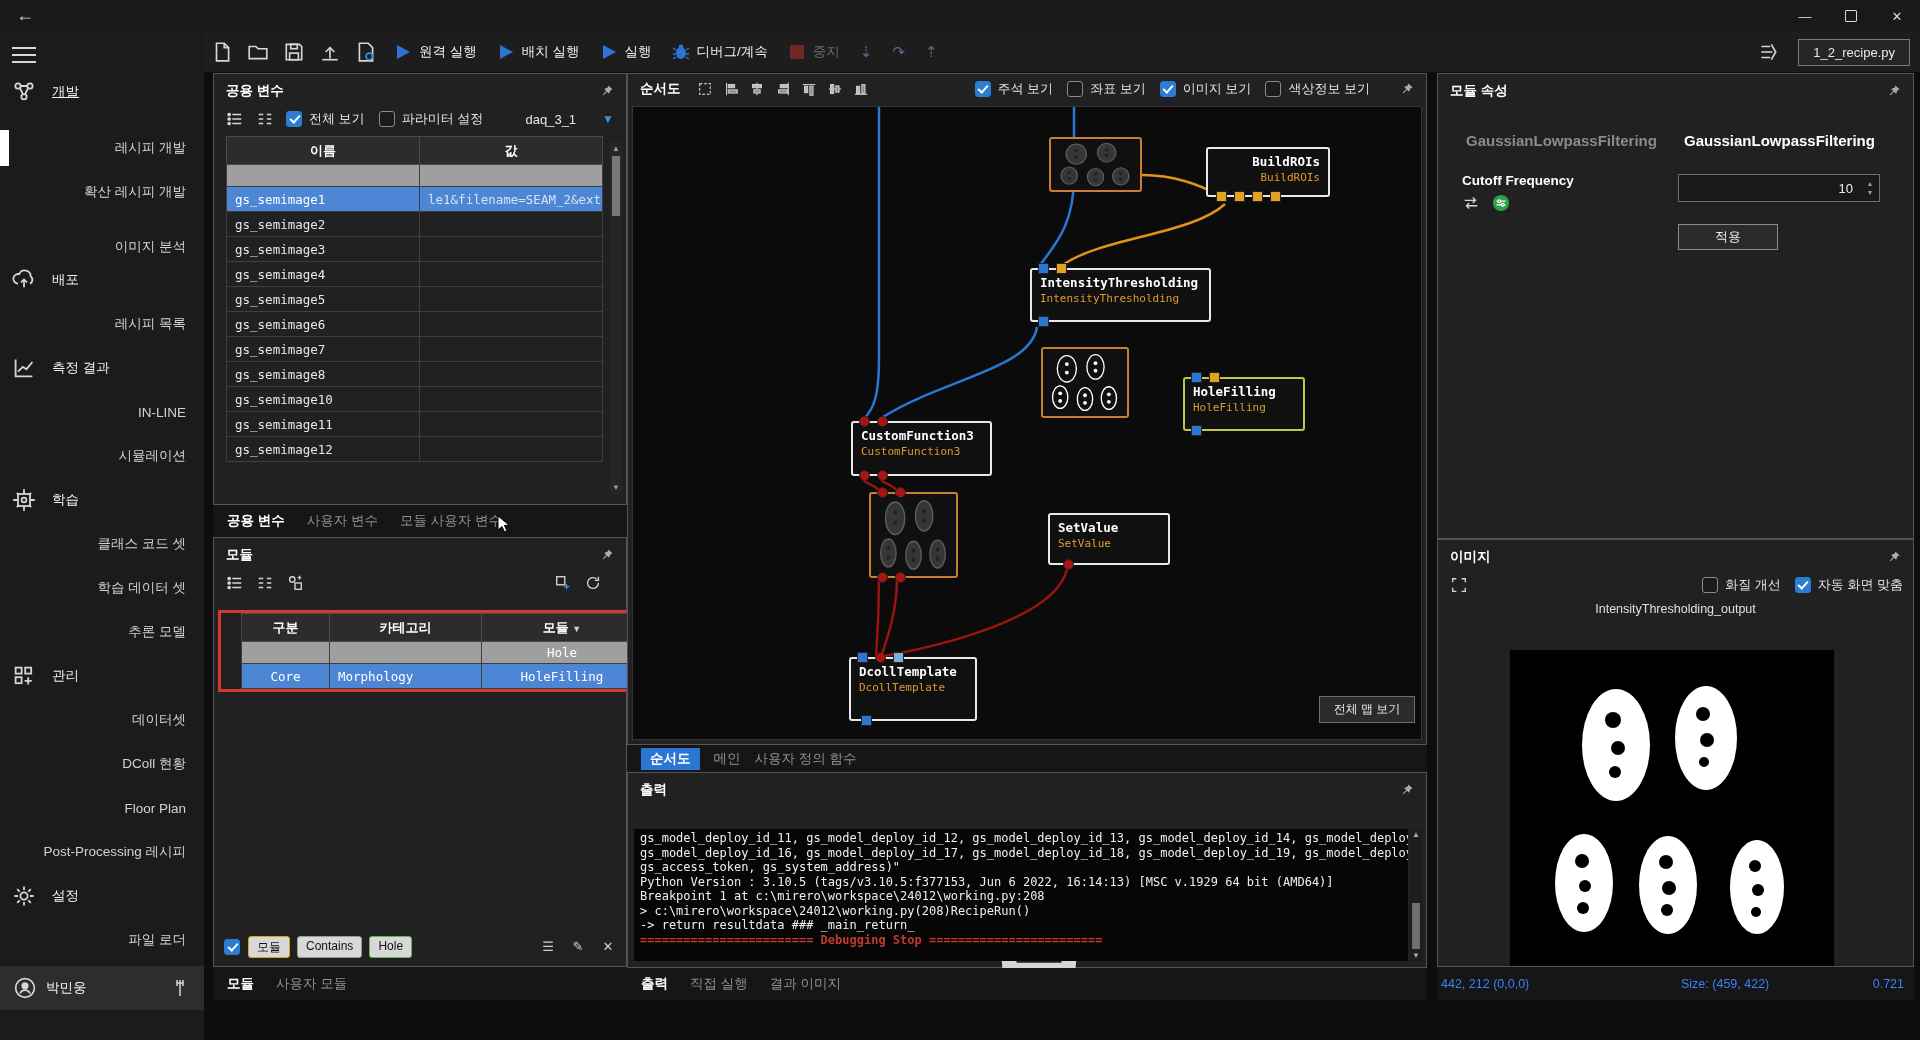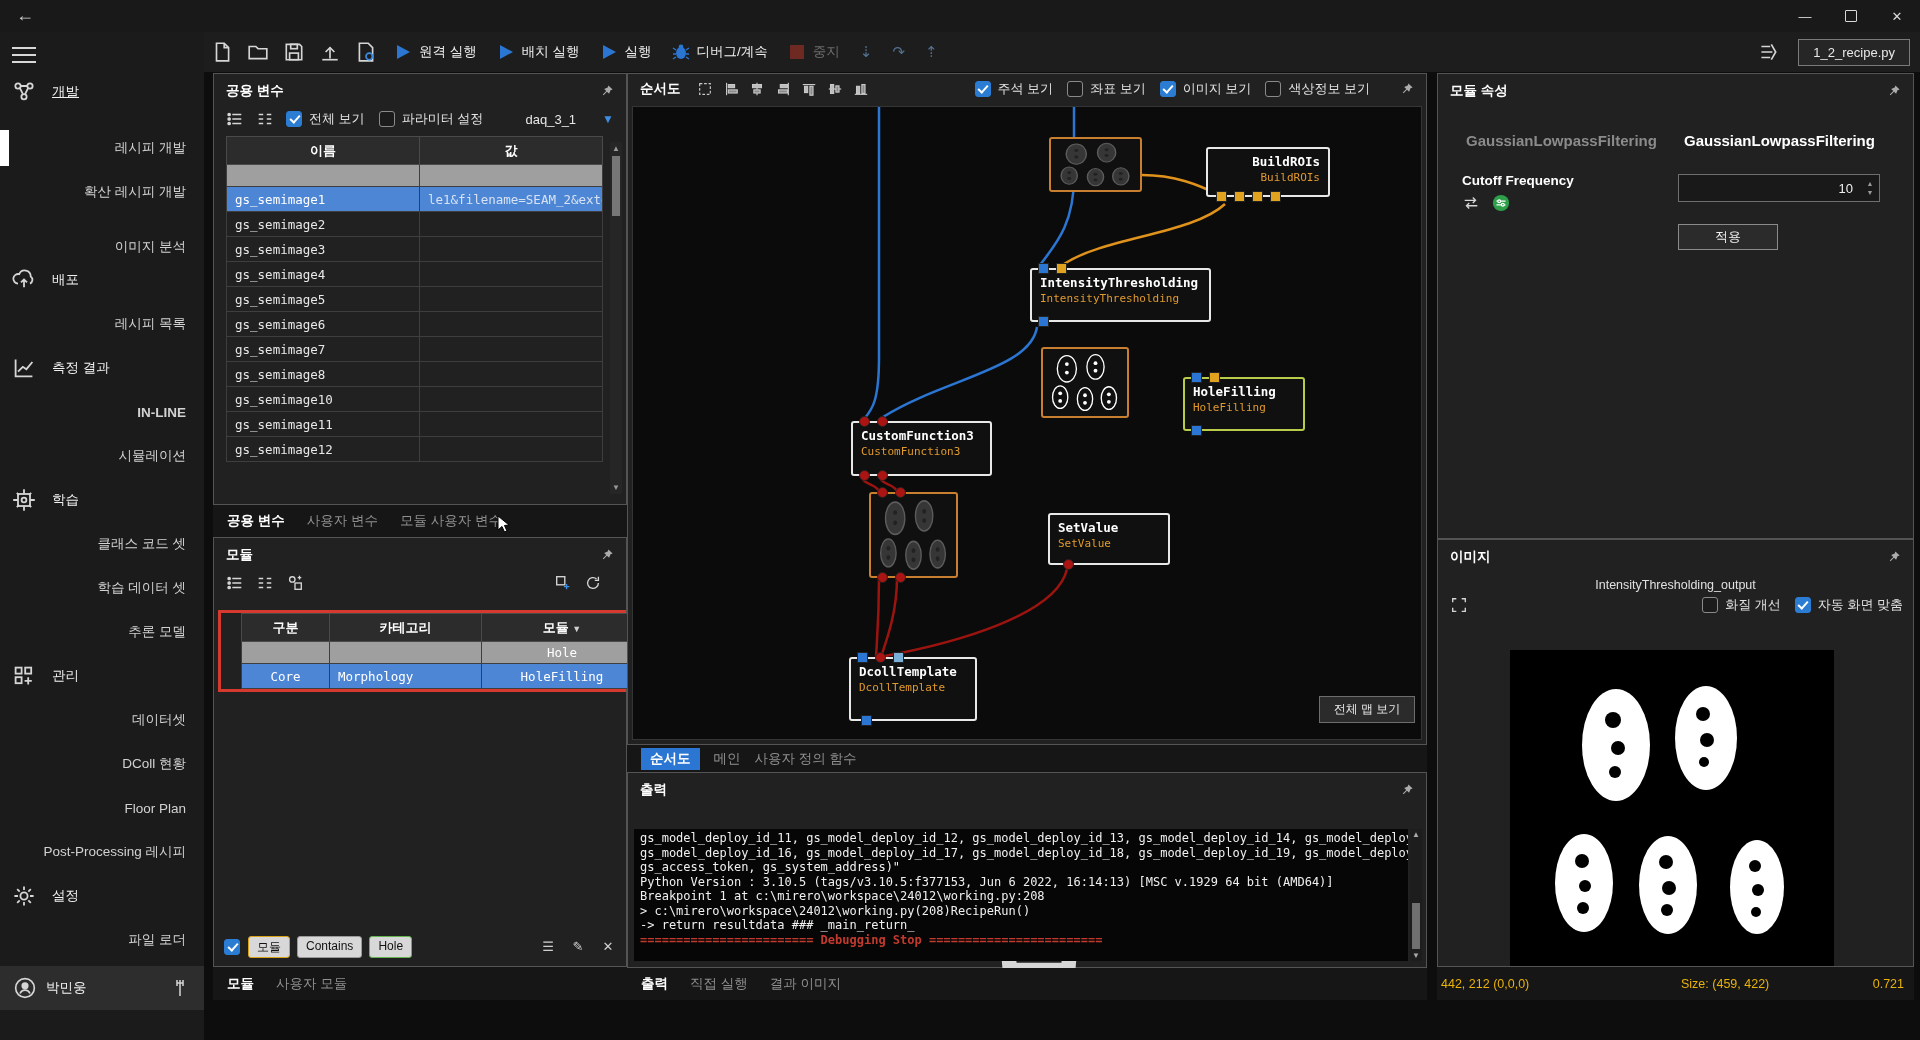--- a/index.html
+++ b/index.html
@@ -102,21 +102,21 @@
   #prop-input .v{flex:1;text-align:right;font-size:13px;color:#f0f0f0;padding-right:8px;}
   #prop-input .spin{width:18px;display:flex;flex-direction:column;align-items:center;color:#9a9a9a;font-size:7px;line-height:9px;}
   #apply-btn{position:absolute;left:240px;top:150px;width:100px;height:26px;background:#2b2b2b;border:1px solid #8a8a8a;color:#f0f0f0;font-size:13px;display:flex;align-items:center;justify-content:center;}
   
   #img-panel{left:1437px;top:539px;width:477px;height:428px;}
   #img-controls{display:flex;align-items:center;padding:4px 10px 2px 12px;}
   #img-label{text-align:center;font-size:12.5px;color:#e0e0e0;padding-top:6px;}
   #img-view{position:absolute;left:72px;top:110px;width:324px;height:316px;background:#000;}
   
   .bstrip{background:#161616;}
-  #statusbar{left:1437px;top:967px;width:477px;height:33px;display:flex;align-items:center;font-size:12.5px;color:#eab308;}
+  #statusbar{left:1437px;top:967px;width:477px;height:33px;display:flex;align-items:center;font-size:12.5px;color:#3b82f6;}
   #statusbar .c1{margin-left:4px;width:240px;} #statusbar .c2{width:160px;} #statusbar .c3{flex:1;text-align:right;padding-right:10px;}
   #cursor{left:495px;top:515px;width:20px;height:20px;z-index:50;}
 </style>
 </head>
 <body>
 
 <div id="app">
 
   <div id="titlebar" class="abs">
     <div id="back-btn" class="abs">←</div>
@@ -162,21 +162,21 @@
         <div class="side-item sub" style="top: 272px;">
           <span>레시피 목록</span>
         </div>
         <div class="side-item group" style="top: 316px;">
           <span class="icon"><svg viewBox="0 0 20 20" width="100%" height="100%" fill="none" stroke="#d6d6d6" stroke-width="1.5">
               <path d="M3 3v14h14"></path>
               <path d="M5 13l4-4 3 2 5-6"></path>
             </svg></span>
           <span>측정 결과</span>
         </div>
-        <div class="side-item sub" style="top: 360px; font-weight: bold;">
+        <div class="side-item sub" style="top: 360px;">
           <span>IN-LINE</span>
         </div>
         <div class="side-item sub" style="top: 404px;">
           <span>시뮬레이션</span>
         </div>
         <div class="side-item group" style="top: 448px;">
           <span class="icon"><svg viewBox="0 0 20 20" width="100%" height="100%" fill="none" stroke="#d6d6d6" stroke-width="1.5">
               <rect x="5" y="5" width="10" height="10"></rect>
               <circle cx="10" cy="10" r="2"></circle>
               <path d="M10 1v4M10 15v4M1 10h4M15 10h4M4 4l2 2M16 4l-2 2M4 16l2-2M16 16l-2-2"></path>
@@ -744,32 +744,32 @@
     <button id="apply-btn">적용</button>
   </div>
 
   <div id="img-panel" class="panel">
     <div class="phead">
       <span>이미지</span>
       <span class="pin"><svg viewBox="0 0 20 20" width="100%" height="100%" fill="none" stroke="#d6d6d6" stroke-width="1.5">
             <path d="M12 2l6 6-3 1-2 5-3-3-5 5-1-1 5-5-3-3 5-2z" fill="#cfcfcf" stroke="none"></path>
           </svg></span>
     </div>
-    <div id="img-label">IntensityThresholding_output</div>
     <div id="img-controls">
       <span class="miniicon"><svg viewBox="0 0 20 20" width="100%" height="100%" fill="none" stroke="#d6d6d6" stroke-width="1.5">
             <path d="M3 7V3h4M13 3h4v4M17 13v4h-4M7 17H3v-4"></path>
           </svg></span>
       <span style="margin-left:auto;display:flex;align-items:center;">
         <span class="cb"></span>
         <span class="cblabel">화질 개선</span>
         <span class="cb checked"></span>
         <span class="cblabel" style="margin-right:0;">자동 화면 맞춤</span>
       </span>
     </div>
+    <div id="img-label">IntensityThresholding_output</div>
     <div id="img-view">
       <svg viewBox="0 0 324 316" width="324" height="316">
         <rect width="324" height="316" fill="#000"></rect>
         <g fill="#fff">
           <ellipse cx="106" cy="95" rx="34" ry="56"></ellipse>
           <ellipse cx="196" cy="88" rx="31" ry="52"></ellipse>
           <ellipse cx="74" cy="233" rx="29" ry="49"></ellipse>
           <ellipse cx="158" cy="235" rx="29" ry="49"></ellipse>
           <ellipse cx="247" cy="237" rx="27" ry="47"></ellipse>
         </g>

